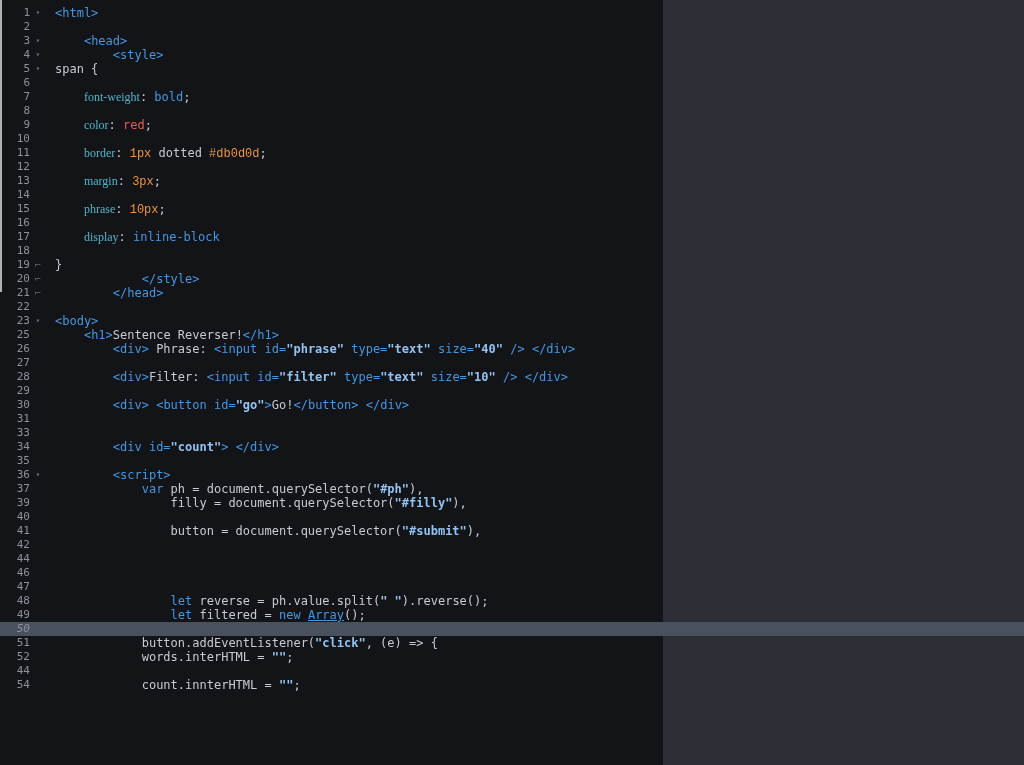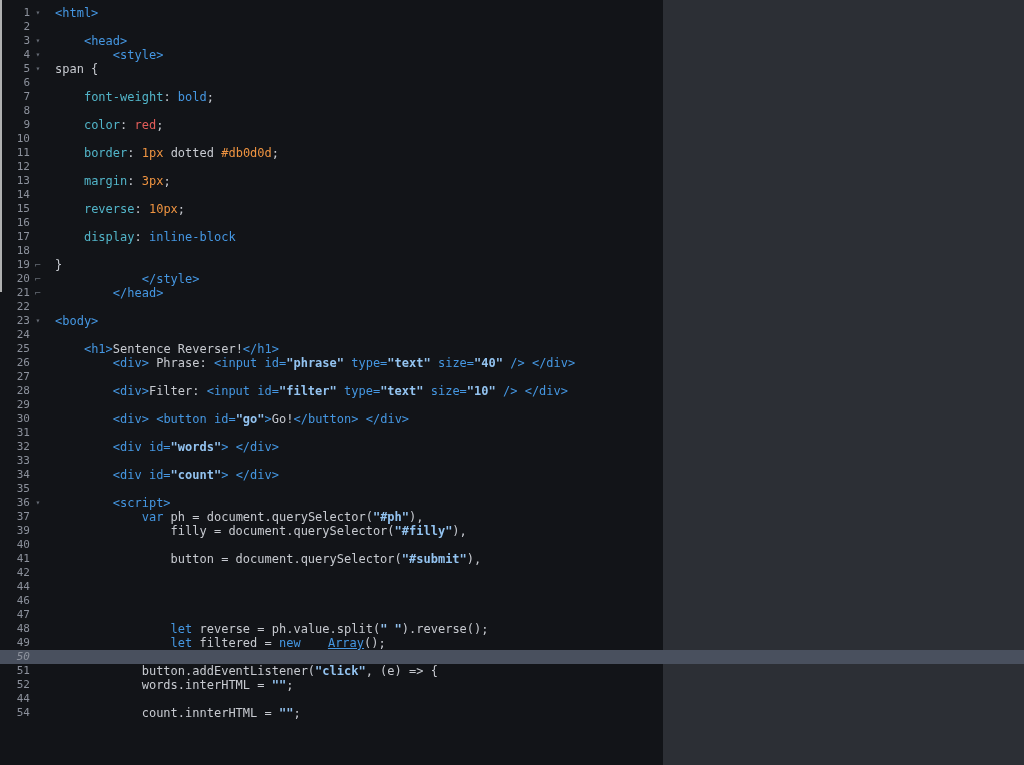--- a/index.html
+++ b/index.html
@@ -15,24 +15,24 @@
   .row{height:14px;line-height:14px;font-size:12px;white-space:pre;display:flex;}
   .row.active{background:var(--active-line-bg,#49505e);font-style:italic;}
   .gut{flex:0 0 46px;display:flex;}
   .num{flex:0 0 30px;text-align:right;color:var(--gutter-number,#8c919c);font-size:11px;line-height:14px;}
   .fold{flex:0 0 16px;text-align:center;color:var(--fold-icon,#666c76);font-size:8px;line-height:14px;}
   .fold.fend{font-size:10px;}
   .code{padding-left:9px;color:var(--text-plain,#c7cad0);}
   .tok.p{color:var(--text-plain,#c7cad0);}
   .tok.b{color:var(--tag-blue,#4597e2);}
   .tok.s{color:var(--string-blue,#93c3f0);font-weight:bold;}
-  .tok.c{color:var(--property-cyan,#52b5c9);}
-  .tok.o{color:var(--number-orange,#ef9441);}
+  .tok.c{color:var(--property-cyan,#52b5c9);font-family:Liberation Serif, serif;}
+  .tok.o{color:var(--number-orange,#ef9441);font-family:Liberation Mono, monospace;}
   .tok.r{color:var(--value-red,#e25d5a);}
-  .tok.u{color:var(--tag-blue,#4597e2);text-decoration:underline;margin-left:20px;}
+  .tok.u{color:var(--tag-blue,#4597e2);text-decoration:underline;}
 </style>
 </head>
 <body>
 
 <div class="editor">
   <div class="code-bg"></div>
   <div class="edge"></div>
   <div class="lines">
       <div class="row"><span class="gut"><span class="num">1</span><span class="fold">▾</span></span><span class="code"><span class="tok b">&lt;html&gt;</span></span></div>
       <div class="row"><span class="gut"><span class="num">2</span><span class="fold"></span></span><span class="code"></span></div>
@@ -41,38 +41,36 @@
       <div class="row"><span class="gut"><span class="num">5</span><span class="fold">▾</span></span><span class="code"><span class="tok p">span {</span></span></div>
       <div class="row"><span class="gut"><span class="num">6</span><span class="fold"></span></span><span class="code"></span></div>
       <div class="row"><span class="gut"><span class="num">7</span><span class="fold"></span></span><span class="code"><span class="tok p">    </span><span class="tok c">font-weight</span><span class="tok p">: </span><span class="tok b">bold</span><span class="tok p">;</span></span></div>
       <div class="row"><span class="gut"><span class="num">8</span><span class="fold"></span></span><span class="code"></span></div>
       <div class="row"><span class="gut"><span class="num">9</span><span class="fold"></span></span><span class="code"><span class="tok p">    </span><span class="tok c">color</span><span class="tok p">: </span><span class="tok r">red</span><span class="tok p">;</span></span></div>
       <div class="row"><span class="gut"><span class="num">10</span><span class="fold"></span></span><span class="code"></span></div>
       <div class="row"><span class="gut"><span class="num">11</span><span class="fold"></span></span><span class="code"><span class="tok p">    </span><span class="tok c">border</span><span class="tok p">: </span><span class="tok o">1px</span><span class="tok p"> dotted </span><span class="tok o">#db0d0d</span><span class="tok p">;</span></span></div>
       <div class="row"><span class="gut"><span class="num">12</span><span class="fold"></span></span><span class="code"></span></div>
       <div class="row"><span class="gut"><span class="num">13</span><span class="fold"></span></span><span class="code"><span class="tok p">    </span><span class="tok c">margin</span><span class="tok p">: </span><span class="tok o">3px</span><span class="tok p">;</span></span></div>
       <div class="row"><span class="gut"><span class="num">14</span><span class="fold"></span></span><span class="code"></span></div>
-      <div class="row"><span class="gut"><span class="num">15</span><span class="fold"></span></span><span class="code"><span class="tok p">    </span><span class="tok c">reverse</span><span class="tok p">: </span><span class="tok o">10px</span><span class="tok p">;</span></span></div>
+      <div class="row"><span class="gut"><span class="num">15</span><span class="fold"></span></span><span class="code"><span class="tok p">    </span><span class="tok c">phrase</span><span class="tok p">: </span><span class="tok o">10px</span><span class="tok p">;</span></span></div>
       <div class="row"><span class="gut"><span class="num">16</span><span class="fold"></span></span><span class="code"></span></div>
       <div class="row"><span class="gut"><span class="num">17</span><span class="fold"></span></span><span class="code"><span class="tok p">    </span><span class="tok c">display</span><span class="tok p">: </span><span class="tok b">inline-block</span></span></div>
       <div class="row"><span class="gut"><span class="num">18</span><span class="fold"></span></span><span class="code"></span></div>
       <div class="row"><span class="gut"><span class="num">19</span><span class="fold fend">⌐</span></span><span class="code"><span class="tok p">}</span></span></div>
       <div class="row"><span class="gut"><span class="num">20</span><span class="fold fend">⌐</span></span><span class="code"><span class="tok p">            </span><span class="tok b">&lt;/style&gt;</span></span></div>
       <div class="row"><span class="gut"><span class="num">21</span><span class="fold fend">⌐</span></span><span class="code"><span class="tok p">        </span><span class="tok b">&lt;/head&gt;</span></span></div>
       <div class="row"><span class="gut"><span class="num">22</span><span class="fold"></span></span><span class="code"></span></div>
       <div class="row"><span class="gut"><span class="num">23</span><span class="fold">▾</span></span><span class="code"><span class="tok b">&lt;body&gt;</span></span></div>
-      <div class="row"><span class="gut"><span class="num">24</span><span class="fold"></span></span><span class="code"></span></div>
       <div class="row"><span class="gut"><span class="num">25</span><span class="fold"></span></span><span class="code"><span class="tok p">    </span><span class="tok b">&lt;h1&gt;</span><span class="tok p">Sentence Reverser!</span><span class="tok b">&lt;/h1&gt;</span></span></div>
       <div class="row"><span class="gut"><span class="num">26</span><span class="fold"></span></span><span class="code"><span class="tok p">        </span><span class="tok b">&lt;div&gt;</span><span class="tok p"> Phrase: </span><span class="tok b">&lt;input id=</span><span class="tok s">"phrase"</span><span class="tok b"> type=</span><span class="tok s">"text"</span><span class="tok b"> size=</span><span class="tok s">"40"</span><span class="tok b"> /&gt;</span><span class="tok p"> </span><span class="tok b">&lt;/div&gt;</span></span></div>
       <div class="row"><span class="gut"><span class="num">27</span><span class="fold"></span></span><span class="code"></span></div>
       <div class="row"><span class="gut"><span class="num">28</span><span class="fold"></span></span><span class="code"><span class="tok p">        </span><span class="tok b">&lt;div&gt;</span><span class="tok p">Filter: </span><span class="tok b">&lt;input id=</span><span class="tok s">"filter"</span><span class="tok b"> type=</span><span class="tok s">"text"</span><span class="tok b"> size=</span><span class="tok s">"10"</span><span class="tok b"> /&gt;</span><span class="tok p"> </span><span class="tok b">&lt;/div&gt;</span></span></div>
       <div class="row"><span class="gut"><span class="num">29</span><span class="fold"></span></span><span class="code"></span></div>
       <div class="row"><span class="gut"><span class="num">30</span><span class="fold"></span></span><span class="code"><span class="tok p">        </span><span class="tok b">&lt;div&gt;</span><span class="tok p"> </span><span class="tok b">&lt;button id=</span><span class="tok s">"go"</span><span class="tok b">&gt;</span><span class="tok p">Go!</span><span class="tok b">&lt;/button&gt;</span><span class="tok p"> </span><span class="tok b">&lt;/div&gt;</span></span></div>
       <div class="row"><span class="gut"><span class="num">31</span><span class="fold"></span></span><span class="code"></span></div>
-      <div class="row"><span class="gut"><span class="num">32</span><span class="fold"></span></span><span class="code"><span class="tok p">        </span><span class="tok b">&lt;div id=</span><span class="tok s">"words"</span><span class="tok b">&gt;</span><span class="tok p"> </span><span class="tok b">&lt;/div&gt;</span></span></div>
       <div class="row"><span class="gut"><span class="num">33</span><span class="fold"></span></span><span class="code"></span></div>
       <div class="row"><span class="gut"><span class="num">34</span><span class="fold"></span></span><span class="code"><span class="tok p">        </span><span class="tok b">&lt;div id=</span><span class="tok s">"count"</span><span class="tok b">&gt;</span><span class="tok p"> </span><span class="tok b">&lt;/div&gt;</span></span></div>
       <div class="row"><span class="gut"><span class="num">35</span><span class="fold"></span></span><span class="code"></span></div>
       <div class="row"><span class="gut"><span class="num">36</span><span class="fold">▾</span></span><span class="code"><span class="tok p">        </span><span class="tok b">&lt;script&gt;</span></span></div>
       <div class="row"><span class="gut"><span class="num">37</span><span class="fold"></span></span><span class="code"><span class="tok p">            </span><span class="tok b">var</span><span class="tok p"> ph = document.querySelector(</span><span class="tok s">"#ph"</span><span class="tok p">),</span></span></div>
       <div class="row"><span class="gut"><span class="num">39</span><span class="fold"></span></span><span class="code"><span class="tok p">                filly = document.querySelector(</span><span class="tok s">"#filly"</span><span class="tok p">),</span></span></div>
       <div class="row"><span class="gut"><span class="num">40</span><span class="fold"></span></span><span class="code"></span></div>
       <div class="row"><span class="gut"><span class="num">41</span><span class="fold"></span></span><span class="code"><span class="tok p">                button = document.querySelector(</span><span class="tok s">"#submit"</span><span class="tok p">),</span></span></div>
       <div class="row"><span class="gut"><span class="num">42</span><span class="fold"></span></span><span class="code"></span></div>
       <div class="row"><span class="gut"><span class="num">44</span><span class="fold"></span></span><span class="code"></span></div>

